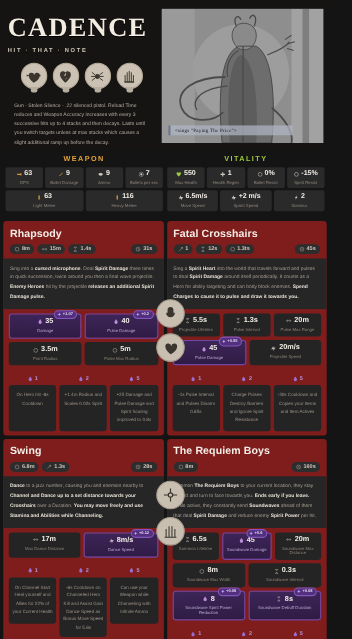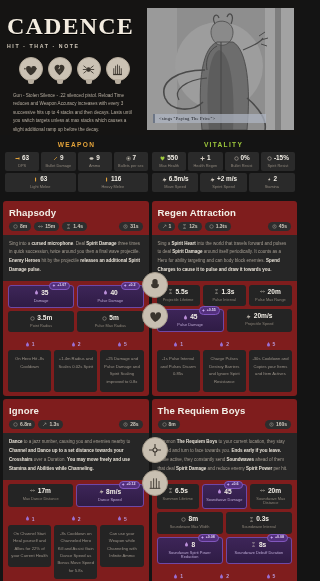--- a/index.html
+++ b/index.html
@@ -557,21 +557,21 @@
                 <path d="M5 0c1 2.5 3 3.5 3 6a3 3 0 01-6 0c0-2.5 2-3.5 3-6z"></path>
               </svg></span>
             <span>5</span>
           </div>
           <div class="tier-body">+25 Damage and Pulse Damage and Spirit Scaling improved to 0.8x</div>
         </div>
       </div>
     </div>
     <div class="ability">
       <div class="ab-head">
-        <div class="ab-name">Regen Attraction</div>
+        <div class="ab-name">Fatal Crosshairs</div>
         <div class="ab-badges">
           <div class="badge">
             <span class="bico" style="color:#cfc8bd"><svg viewBox="0 0 10 10" fill="none" stroke="currentColor" stroke-width="1">
                 <path d="M2 8L8 2M8 2v3M8 2H5"></path>
               </svg></span>
             <span>1</span>
           </div>
           <div class="badge">
             <span class="bico" style="color:#cfc8bd"><svg viewBox="0 0 10 10" fill="none" stroke="currentColor" stroke-width="1">
                 <path d="M3 1h4M3 9h4M3 1c0 3 4 3 4 0M3 9c0-3 4-3 4 0"></path>
@@ -674,21 +674,21 @@
                 <path d="M5 0c1 2.5 3 3.5 3 6a3 3 0 01-6 0c0-2.5 2-3.5 3-6z"></path>
               </svg></span>
             <span>5</span>
           </div>
           <div class="tier-body">-30s Cooldown and Copies your Items and Item Actives</div>
         </div>
       </div>
     </div>
     <div class="ability">
       <div class="ab-head">
-        <div class="ab-name">Ignore</div>
+        <div class="ab-name">Swing</div>
         <div class="ab-badges">
           <div class="badge">
             <span class="bico" style="color:#cfc8bd"><svg viewBox="0 0 10 10" fill="none" stroke="currentColor" stroke-width="1">
                 <circle cx="5" cy="5" r="3.5"></circle>
               </svg></span>
             <span>6.8m</span>
           </div>
           <div class="badge">
             <span class="bico" style="color:#cfc8bd"><svg viewBox="0 0 10 10" fill="none" stroke="currentColor" stroke-width="1">
                 <path d="M2 8L8 2M8 2v3M8 2H5"></path>

